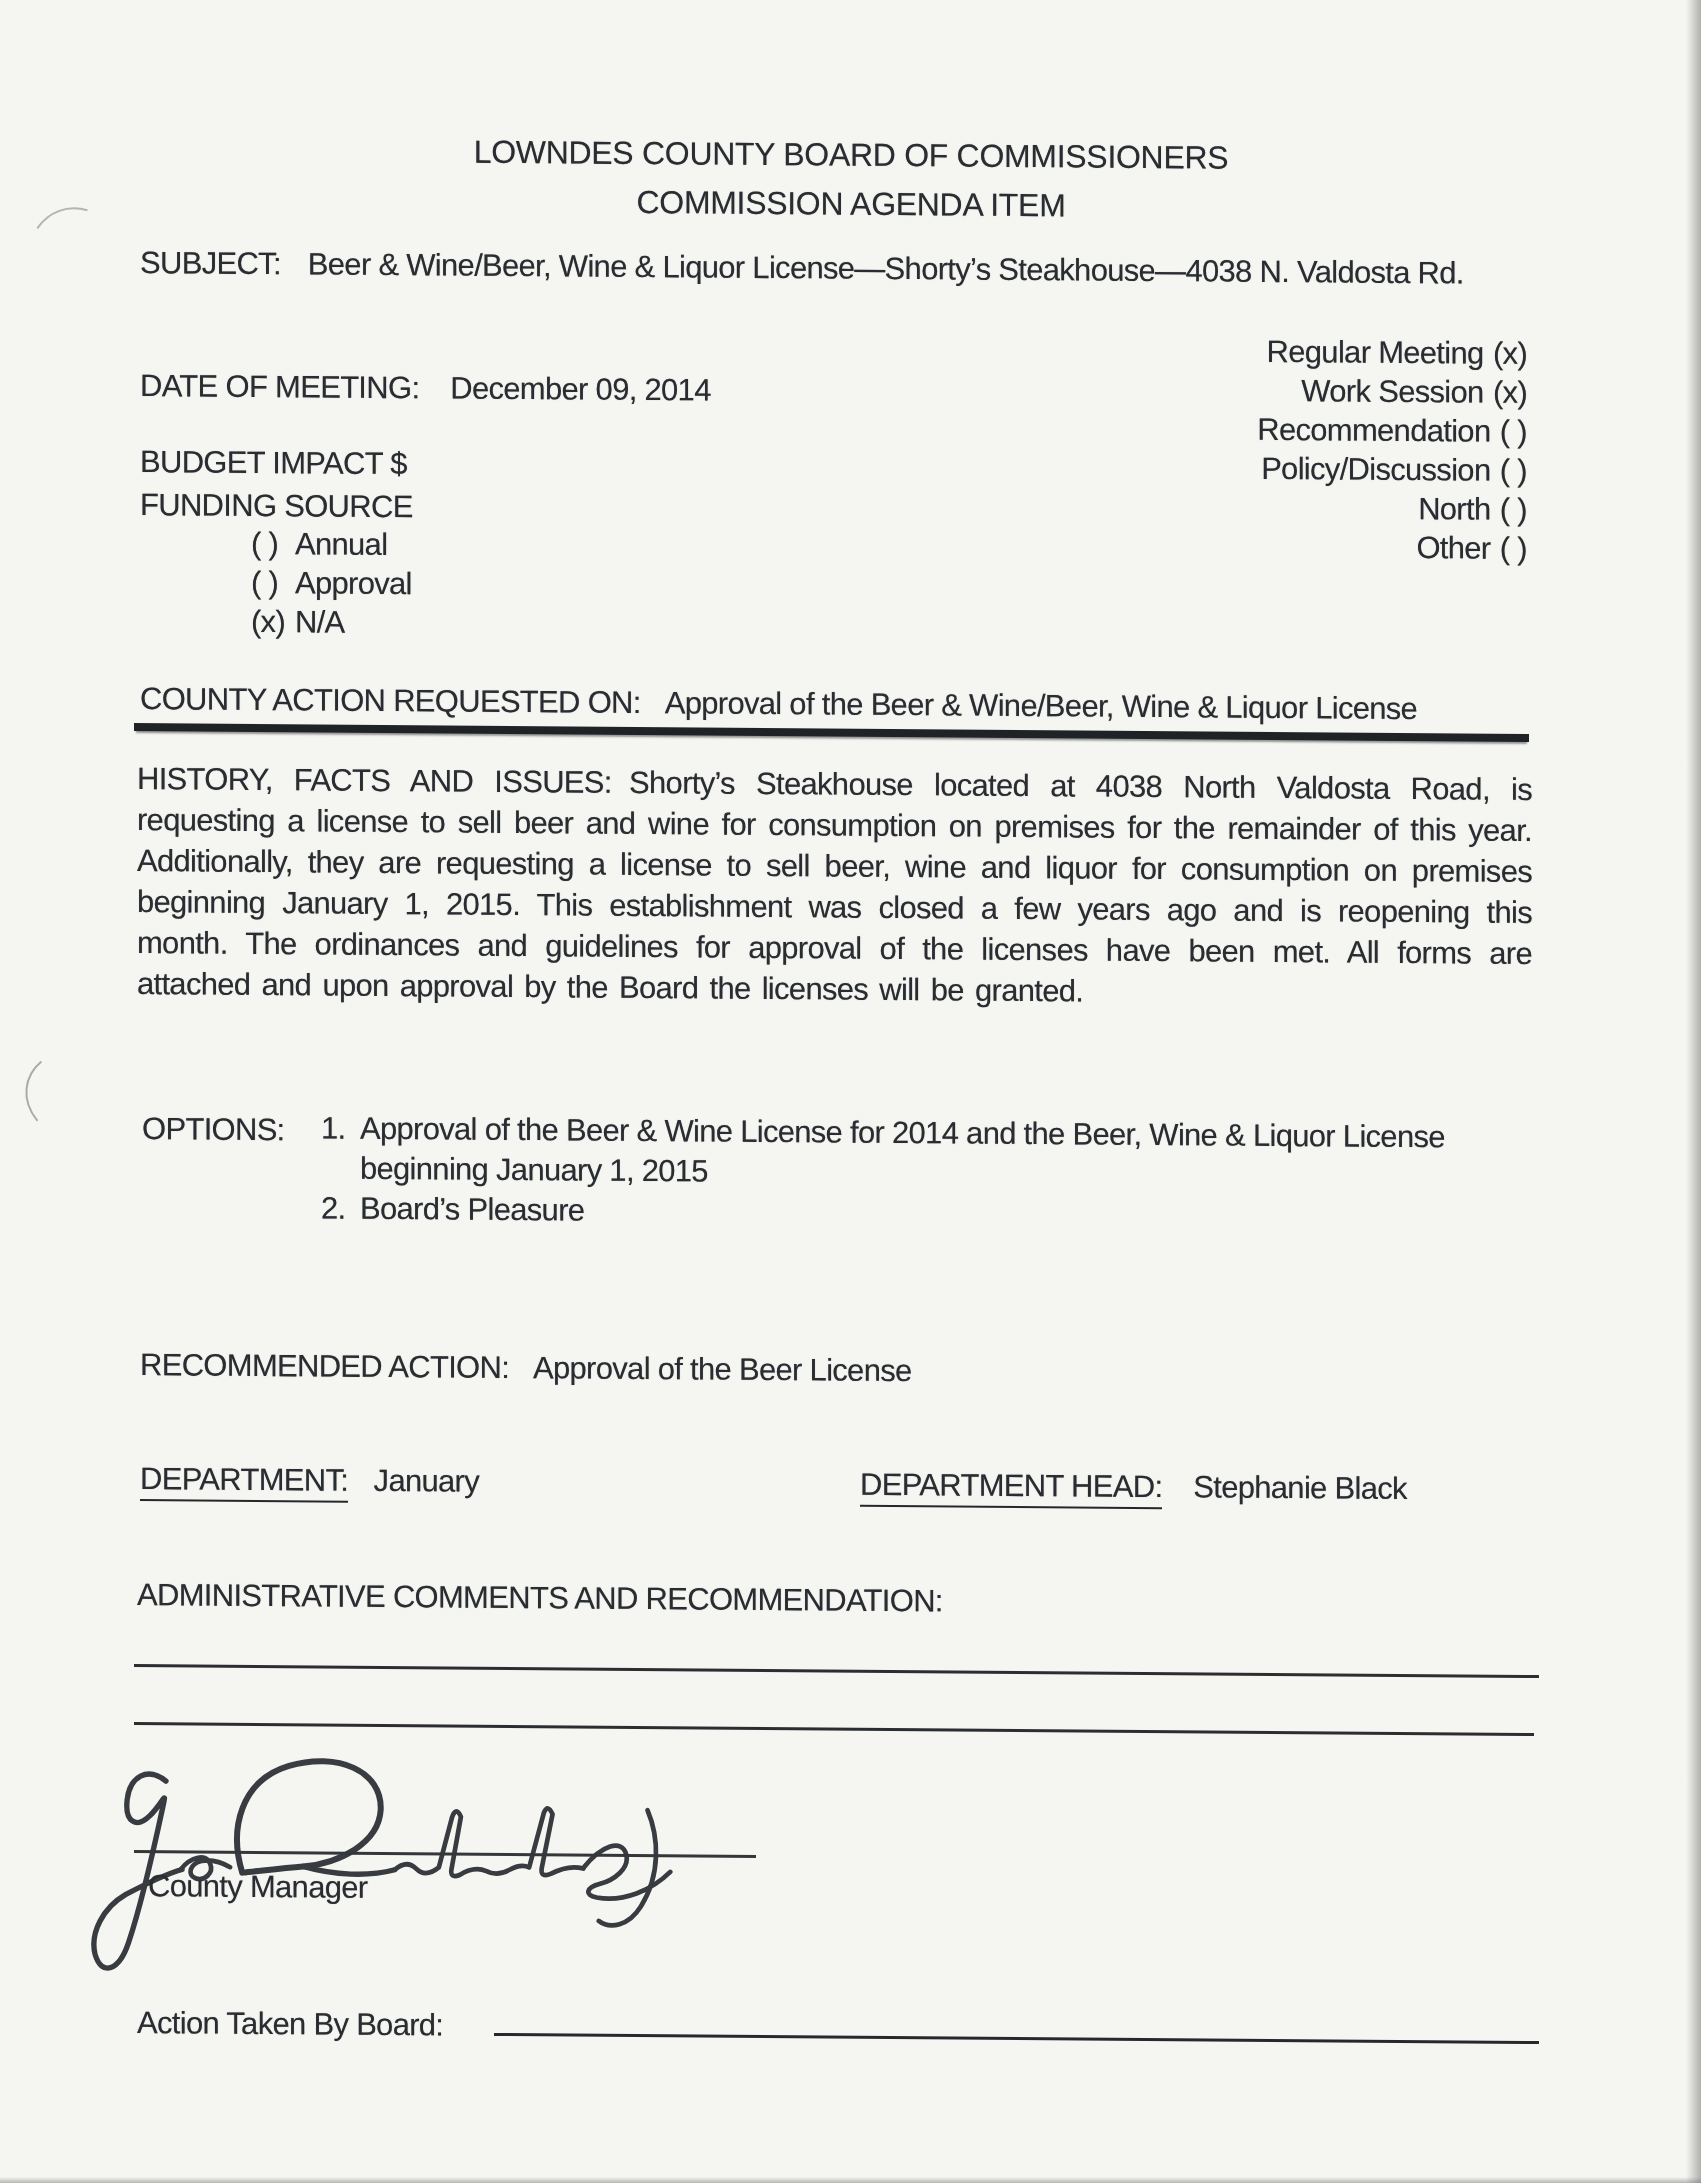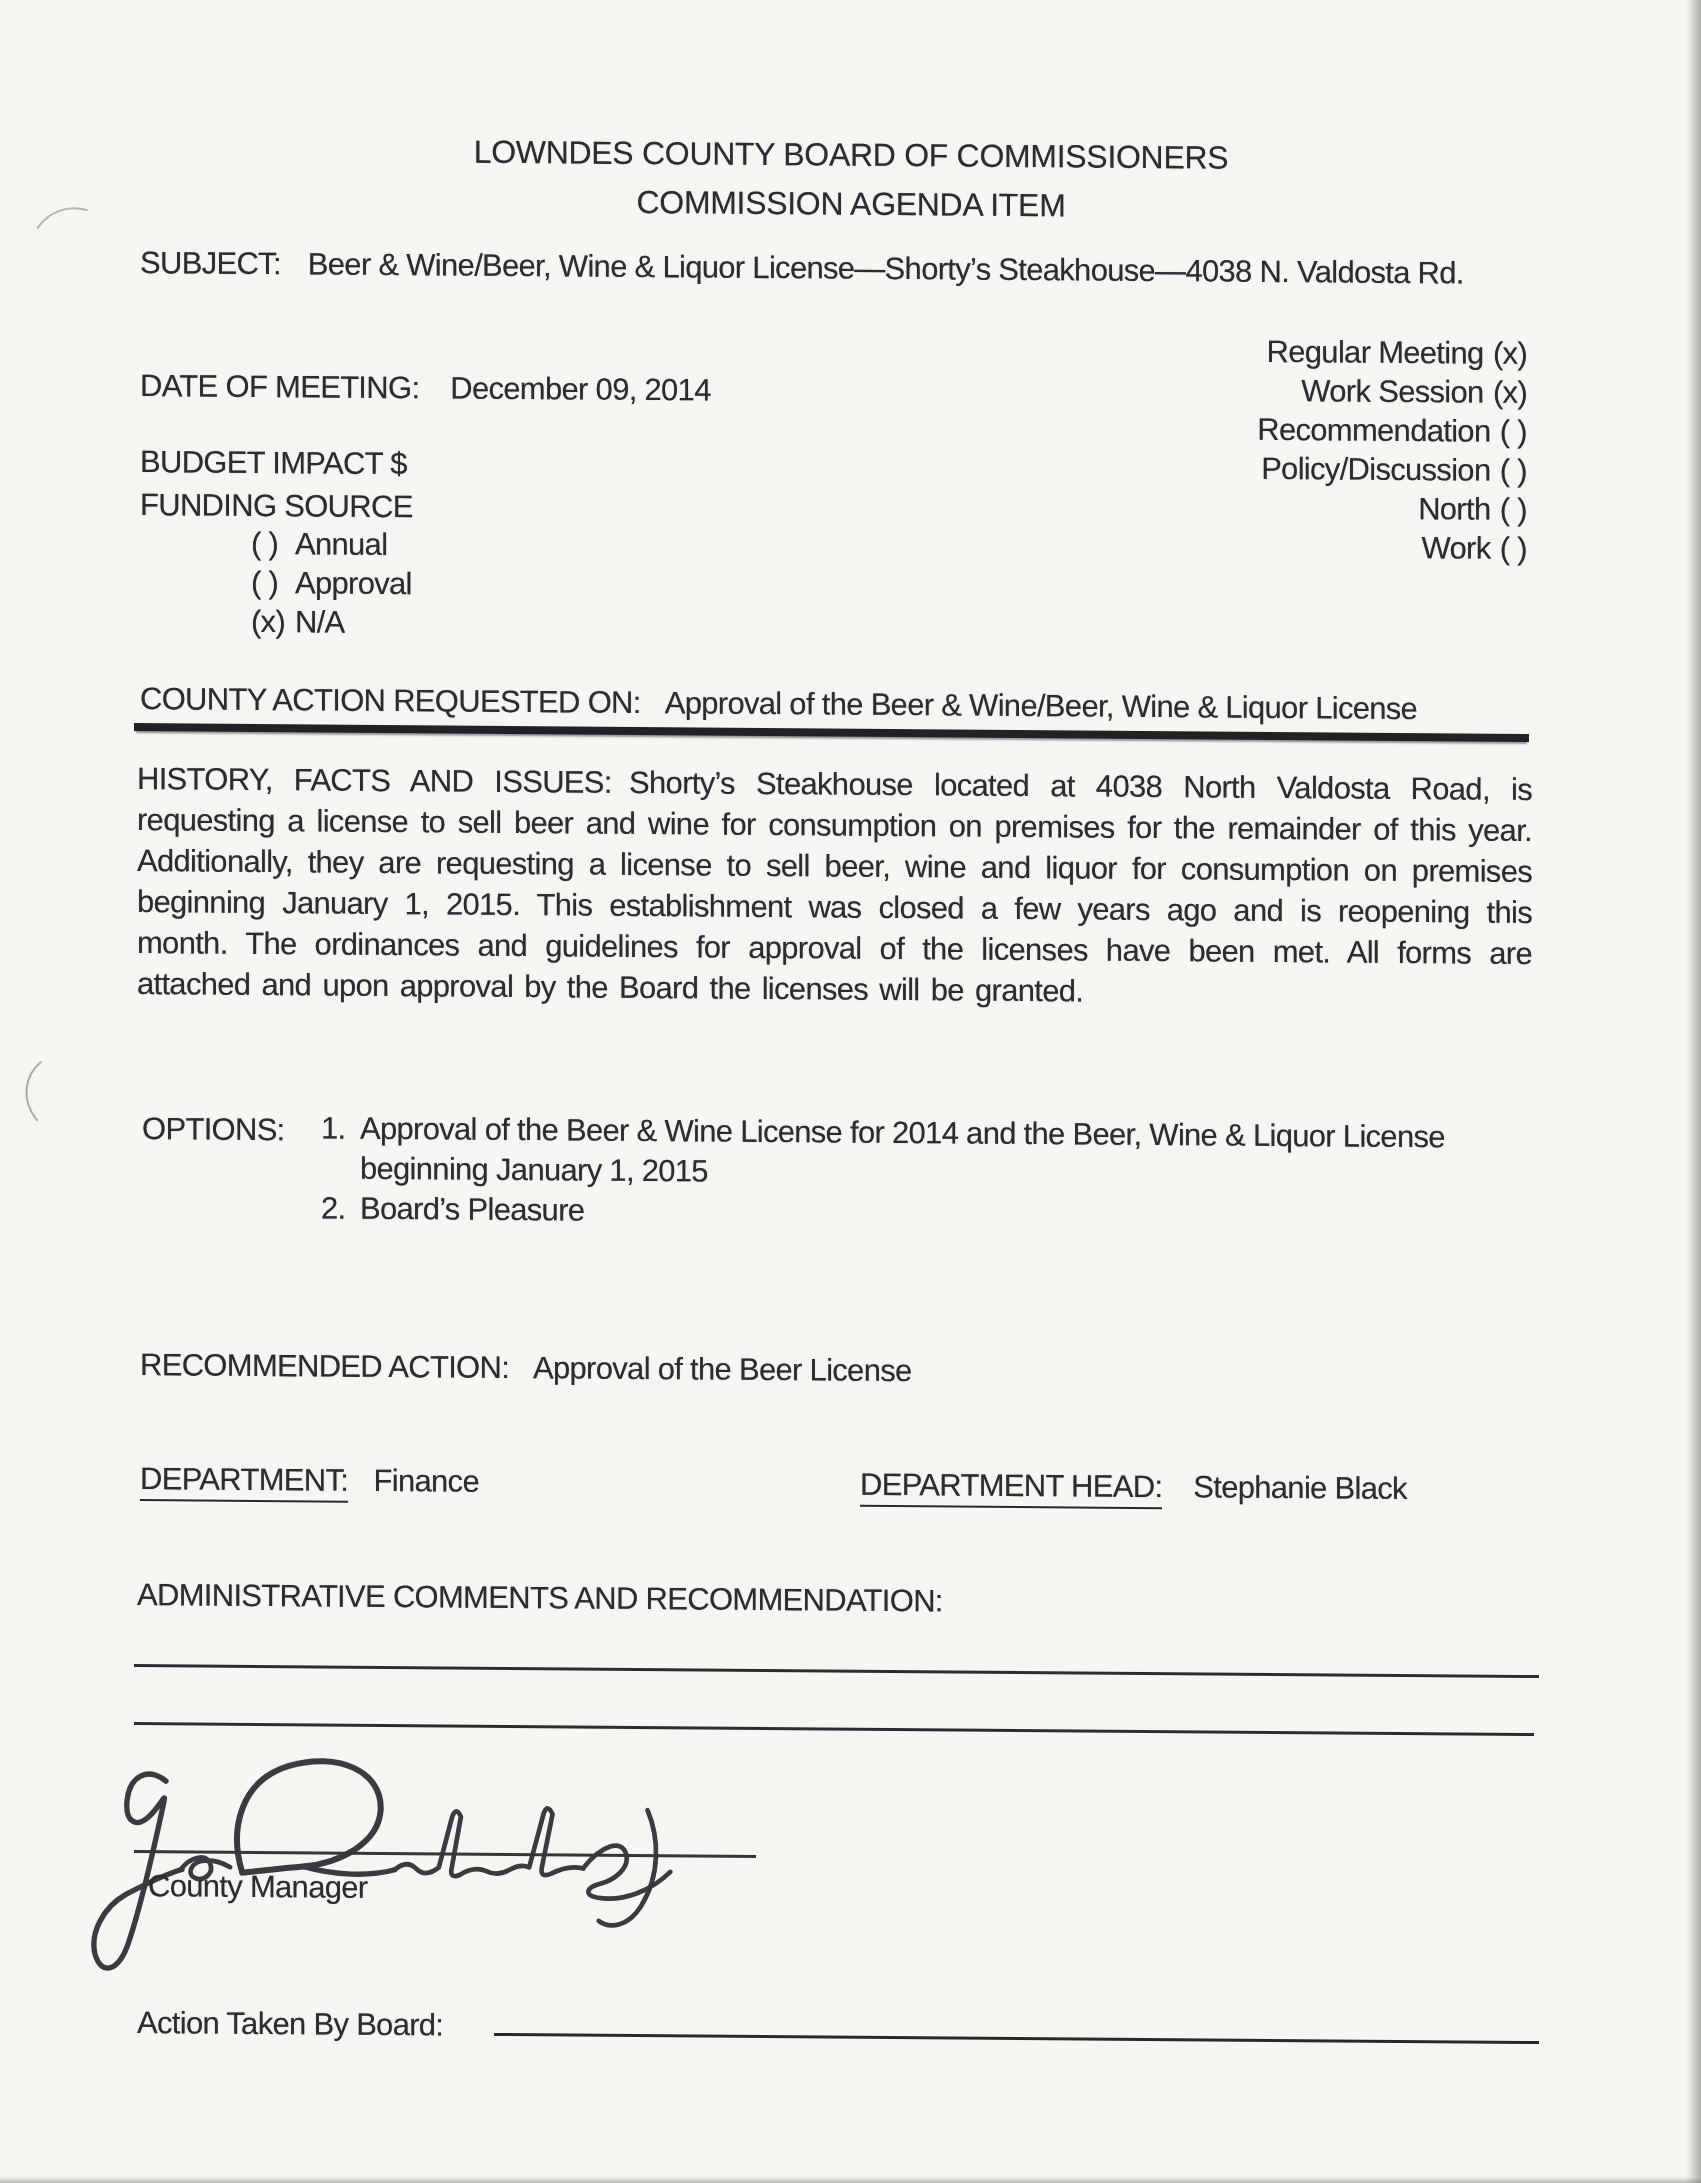--- a/index.html
+++ b/index.html
@@ -82,21 +82,21 @@
   <div class="t" style="left:140px;top:246px;">
     <span class="lbl gap40">SUBJECT:</span><span>Beer &amp; Wine/Beer, Wine &amp; Liquor License—Shorty’s Steakhouse—4038 N. Valdosta Rd.</span>
   </div>
 
   <div class="right-col">
     <div><span>Regular Meeting</span><span class="mark">(x)</span></div>
     <div><span>Work Session</span><span class="mark">(x)</span></div>
     <div><span>Recommendation</span><span class="mark">( )</span></div>
     <div><span>Policy/Discussion</span><span class="mark">( )</span></div>
     <div><span>North</span><span class="mark">( )</span></div>
-    <div><span>Work</span><span class="mark">( )</span></div>
+    <div><span>Other</span><span class="mark">( )</span></div>
   </div>
 
   <div class="t" style="left:140px;top:369px;">
     <span class="lbl gap46">DATE OF MEETING:</span><span>December 09, 2014</span>
   </div>
 
   <div class="t" style="left:140px;top:445px;">BUDGET IMPACT $</div>
   <div class="t" style="left:140px;top:488px;">FUNDING SOURCE</div>
   <div class="fund-opts">
     <div><span class="mark">( )</span><span>Annual</span></div>
@@ -123,21 +123,21 @@
       <div class="opt-num">2.</div>
       <div class="opt-text">Board’s Pleasure</div>
     </div>
   </div>
 
   <div class="t" style="left:140px;top:1348px;">
     <span class="lbl gap36">RECOMMENDED ACTION:</span><span>Approval of the Beer License</span>
   </div>
 
   <div class="t" style="left:140px;top:1462px;">
-    <span class="lbl u-lbl gap38">DEPARTMENT:</span><span>Finance</span>
+    <span class="lbl u-lbl gap38">DEPARTMENT:</span><span>January</span>
   </div>
   <div class="t" style="left:860px;top:1462px;">
     <span class="lbl u-lbl gap46">DEPARTMENT HEAD:</span><span>Stephanie Black</span>
   </div>
 
   <div class="t" style="left:137px;top:1578px;">ADMINISTRATIVE COMMENTS AND RECOMMENDATION:</div>
   <div class="hline" style="left:134px;top:1663px;width:1405px;"></div>
   <div class="hline" style="left:134px;top:1721px;width:1400px;"></div>
 
   <svg class="artifact" style="left:67px;top:1726px;" width="836" height="268" viewBox="0 0 1250 400">

